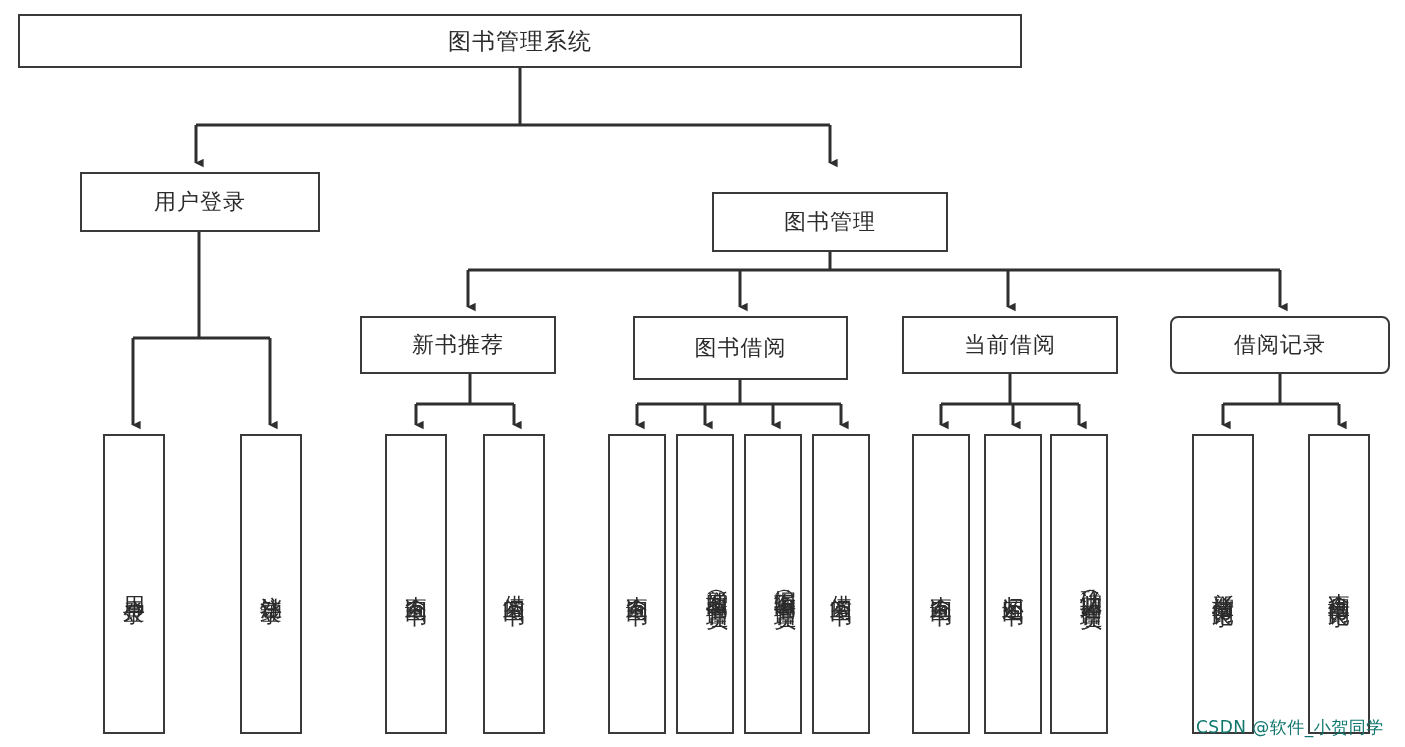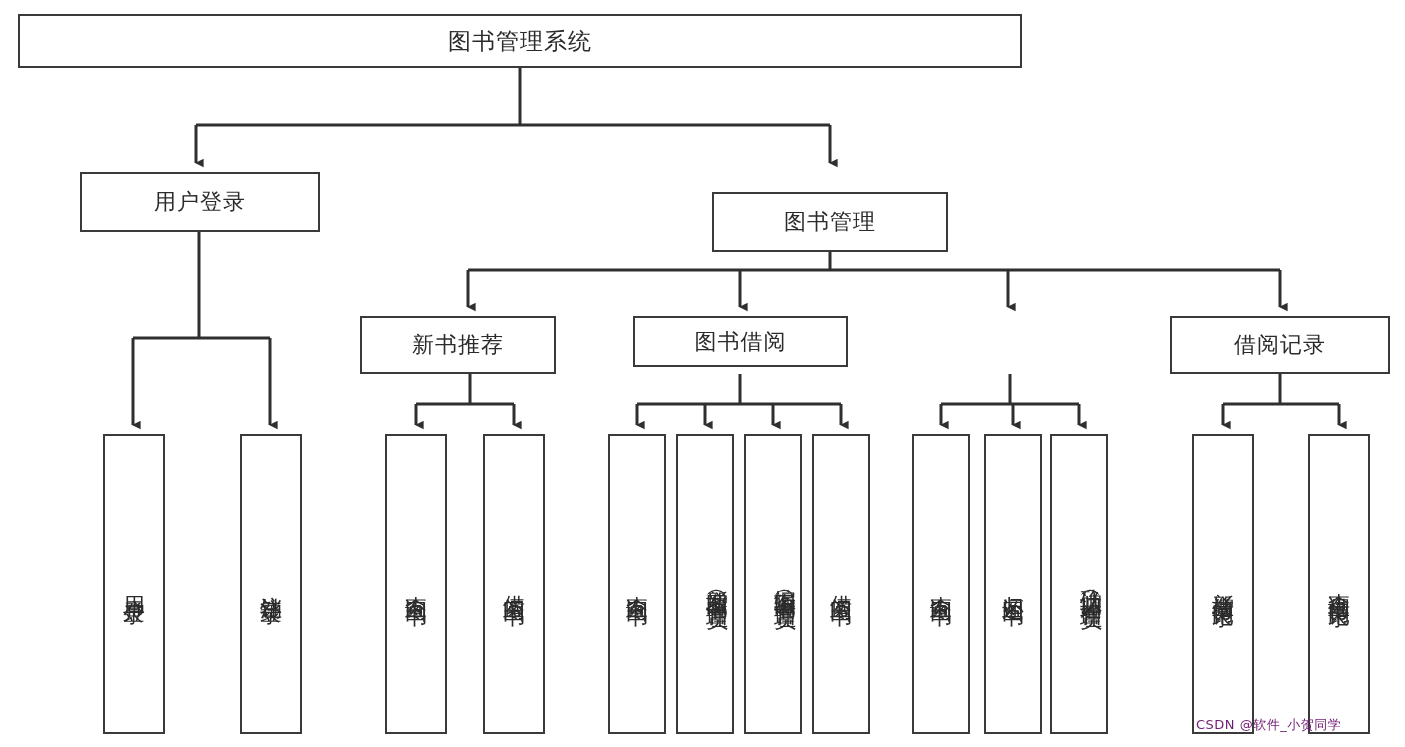--- a/index.html
+++ b/index.html
@@ -53,22 +53,22 @@
     text-orientation: upright;
     letter-spacing: 3px;
     padding-top: 6px;
     padding-bottom: 6px;
   }
   .node-leaf.align-top {
     align-items: flex-start;
   }
   .watermark {
     position: absolute;
-    font-size: 13px;
-    color: #701a75;
+    font-size: 17px;
+    color: #0f766e;
     white-space: nowrap;
     letter-spacing: 0.5px;
   }
 </style>
 </head>
 <body>
 
 <div id="canvas">
 
   <svg id="wires" viewBox="0 0 1405 747" width="1405" height="747" xmlns="http://www.w3.org/2000/svg">
@@ -128,24 +128,27 @@
   <div class="node node-l2" style="left:80px; top:172px; width:240px; height:60px;">
     <span>用户登录</span>
   </div>
   <div class="node node-l2" style="left:712px; top:172px; width:236px; height:60px;margin-top:20px;">
     <span>图书管理</span>
   </div>
 
   <div class="node node-l3" style="left:360px; top:316px; width:196px; height:58px;">
     <span>新书推荐</span>
   </div>
-  <div class="node node-l3" style="left:633px; top:316px; width:215px; height:51px;">
+  <div class="node node-l3" style="left:633px; top:316px; width:215px; height:64px;">
     <span>图书借阅</span>
   </div>
-  <div class="node node-l3" style="left:1170px; top:316px; width:220px; height:58px;">
+  <div class="node node-l3" style="left:902px; top:316px; width:216px; height:58px;">
+    <span>当前借阅</span>
+  </div>
+  <div class="node node-l3" style="left:1170px; top:316px; width:220px; height:58px;border-radius:8px;">
     <span>借阅记录</span>
   </div>
 
   <div class="node node-leaf" style="left:103px; top:434px; width:62px; height:300px;">
     <span>用户登录</span>
   </div>
   <div class="node node-leaf" style="left:240px; top:434px; width:62px; height:300px;">
     <span>注销登录</span>
   </div>
 

